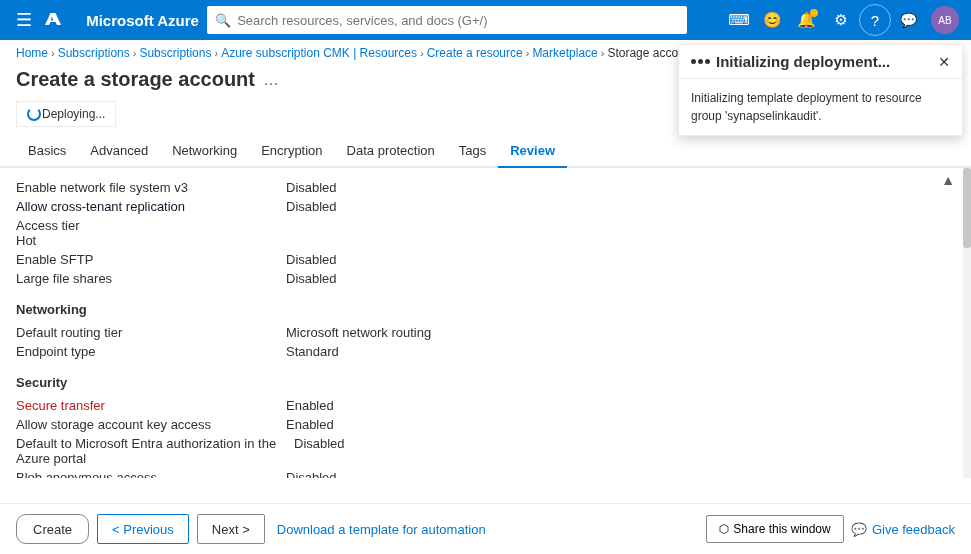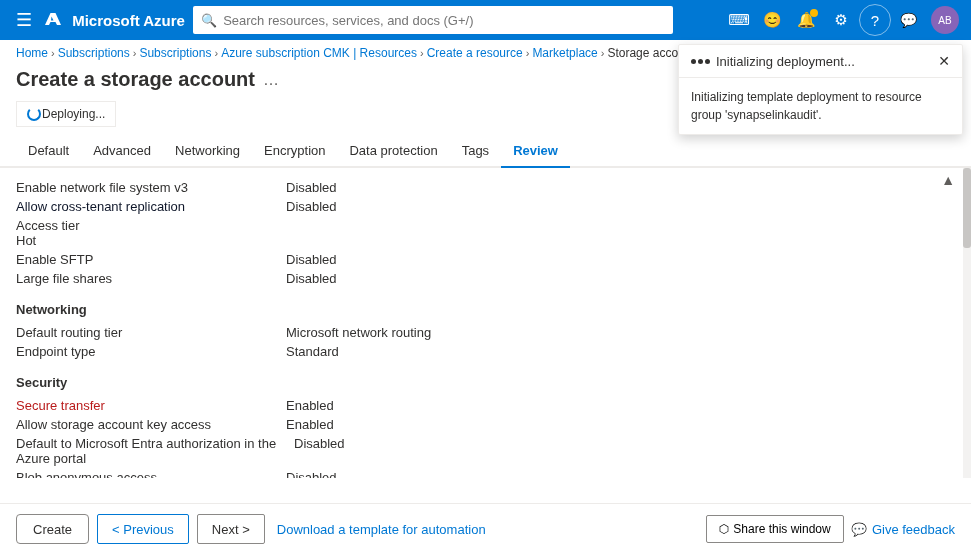--- a/index.html
+++ b/index.html
@@ -15,21 +15,21 @@
   </style>
 </head>
 <body>
 
 
 
 
 <div style="background:#0078d4;height:40px;display:flex;align-items:center;padding:0 12px;gap:8px;">
   <button style="background:none;border:none;color:#fff;font-size:18px;cursor:pointer;padding:0 4px;">☰</button>
 
-  <div style="display:flex;align-items:center;gap:10px;color:#fff;font-size:15px;font-weight:600;white-space:nowrap;min-width:140px;">
+  <div style="display:flex;align-items:center;gap:24px;color:#fff;font-size:15px;font-weight:600;white-space:nowrap;min-width:140px;">
     <svg width="18" height="18" viewBox="0 0 18 18">
       <path fill="#fff" d="M6.5 2L1 14h4l1.5-3h5L13 14h4L11.5 2zm1 3.5l2 4H7z"></path>
     </svg>
     <span>Microsoft Azure</span>
   </div>
 
   <div style="flex:1;max-width:480px;background:#fff;border:none;border-radius:2px;height:28px;display:flex;align-items:center;padding:0 8px;gap:6px;">
     <span style="color:#666;font-size:13px;">🔍</span>
     <input type="text" style="border: none; outline: none; font-size: 13px; width: 100%; color: rgb(50, 49, 48);" placeholder="Search resources, services, and docs (G+/)">
   </div>
@@ -72,21 +72,21 @@
 </div>
 
 
 <div style="margin:0 16px 8px 16px;padding:5px 10px;border:1px solid #edebe9;display:inline-flex;align-items:center;gap:1px;font-size:12px;color:#323130;">
   <div style="width:14px;height:14px;border:2px solid #0078d4;border-top-color:transparent;border-radius:50%;animation:spin 0.8s linear infinite;"></div>
   <span>Deploying...</span>
 </div>
 
 
 <div style="display:flex;border-bottom:2px solid #edebe9;padding:0 16px;gap:0;margin-bottom:0;">
-  <div style="padding:8px 12px;font-size:13px;color:#323130;cursor:pointer;border-bottom:2px solid transparent;margin-bottom:-2px;">Default</div>
+  <div style="padding:8px 12px;font-size:13px;color:#323130;cursor:pointer;border-bottom:2px solid transparent;margin-bottom:-2px;">Basics</div>
   <div style="padding:8px 12px;font-size:13px;color:#323130;cursor:pointer;border-bottom:2px solid transparent;margin-bottom:-2px;">Advanced</div>
   <div style="padding:8px 12px;font-size:13px;color:#323130;cursor:pointer;border-bottom:2px solid transparent;margin-bottom:-2px;">Networking</div>
   <div style="padding:8px 12px;font-size:13px;color:#323130;cursor:pointer;border-bottom:2px solid transparent;margin-bottom:-2px;">Encryption</div>
   <div style="padding:8px 12px;font-size:13px;color:#323130;cursor:pointer;border-bottom:2px solid transparent;margin-bottom:-2px;">Data protection</div>
   <div style="padding:8px 12px;font-size:13px;color:#323130;cursor:pointer;border-bottom:2px solid transparent;margin-bottom:-2px;">Tags</div>
   <div style="padding:8px 12px;font-size:13px;color:#0078d4;font-weight:600;cursor:pointer;border-bottom:2px solid #0078d4;margin-bottom:-2px;">Review</div>
 </div>
 
 
 <div style="display:flex;height:310px;overflow:hidden;position:relative;gap:41px;">
@@ -161,32 +161,32 @@
 
 
 <div style="position:fixed;top:44px;right:8px;width:285px;background:#fff;border:1px solid #edebe9;box-shadow:0 4px 12px rgba(0,0,0,0.18);border-radius:2px;z-index:100;">
   <div style="display:flex;align-items:center;justify-content:space-between;padding:8px 12px;border-bottom:1px solid #edebe9;">
     <div style="display:flex;align-items:center;gap:6px;">
       <div style="display:flex;gap:2px;align-items:center;">
         <div style="width:5px;height:5px;border-radius:50%;background:#323130;"></div>
         <div style="width:5px;height:5px;border-radius:50%;background:#323130;"></div>
         <div style="width:5px;height:5px;border-radius:50%;background:#323130;"></div>
       </div>
-      <span style="font-size:13px;font-weight:400;">Initializing deployment...</span>
+      <span style="font-size:15px;font-weight:700;">Initializing deployment...</span>
     </div>
     <button style="background:none;border:none;cursor:pointer;font-size:14px;color:#323130;padding:0;">✕</button>
   </div>
   <div style="padding:10px 12px;font-size:12px;color:#323130;line-height:1.5;">
     <span>Initializing template deployment to resource group 'synapselinkaudit'.</span>
   </div>
 </div>
 
 
 <div style="border-top:1px solid #edebe9;padding:10px 16px;display:flex;align-items:center;gap:8px;background:#fff;position:fixed;bottom:0;left:0;right:0;">
-  <button style="height:30px;padding:0 16px;font-size:13px;border:1px solid #8a8886;background:#fff;cursor:pointer;border-radius:4px;color:#323130;">Create</button>
+  <button style="height:30px;padding:0 16px;font-size:13px;border:1px solid #8a8886;background:#fff;cursor:pointer;border-radius:10px;color:#323130;">Create</button>
   <button style="height:30px;padding:0 14px;font-size:13px;border:1px solid #0078d4;background:#fff;cursor:pointer;border-radius:2px;color:#0078d4;">&lt; Previous</button>
   <button style="height:30px;padding:0 14px;font-size:13px;border:1px solid #8a8886;background:#fff;cursor:pointer;border-radius:2px;color:#323130;">Next &gt;</button>
   <a style="color:#0078d4;font-size:13px;cursor:pointer;text-decoration:none;margin-left:4px;">Download a template for automation</a>
 
   <div style="flex:1;"></div>
 
   <button style="height:28px;padding:0 12px;font-size:12px;border:1px solid #8a8886;background:#fff;cursor:pointer;border-radius:2px;display:flex;align-items:center;gap:4px;">
     <span>⬡</span>
     <span>Share this window</span>
   </button>

